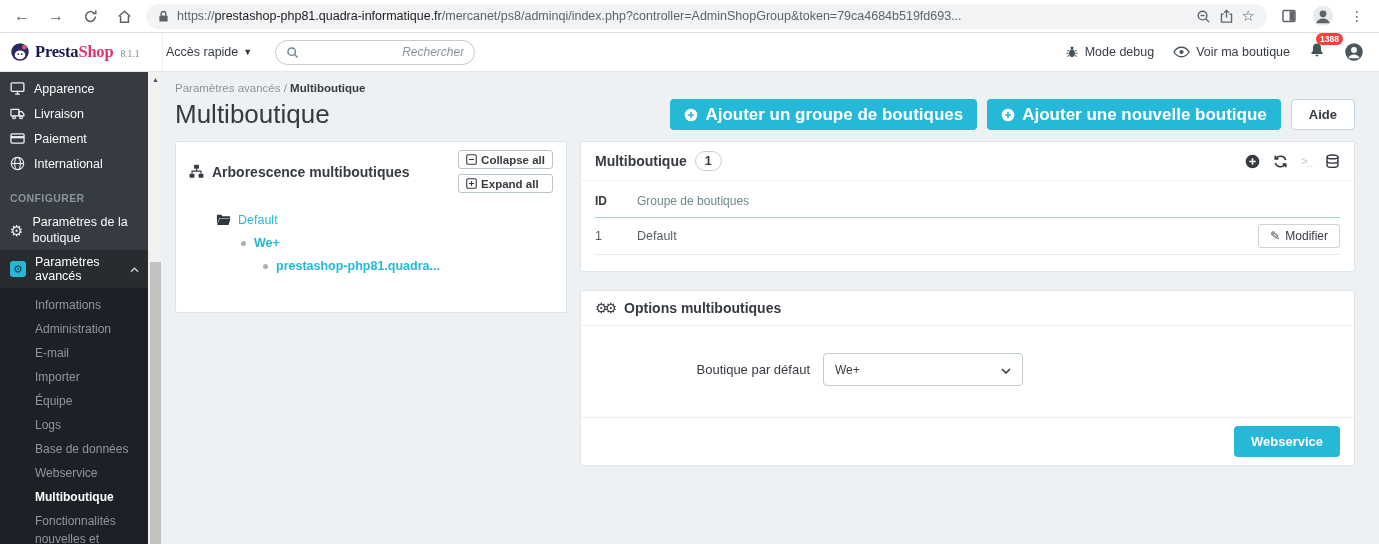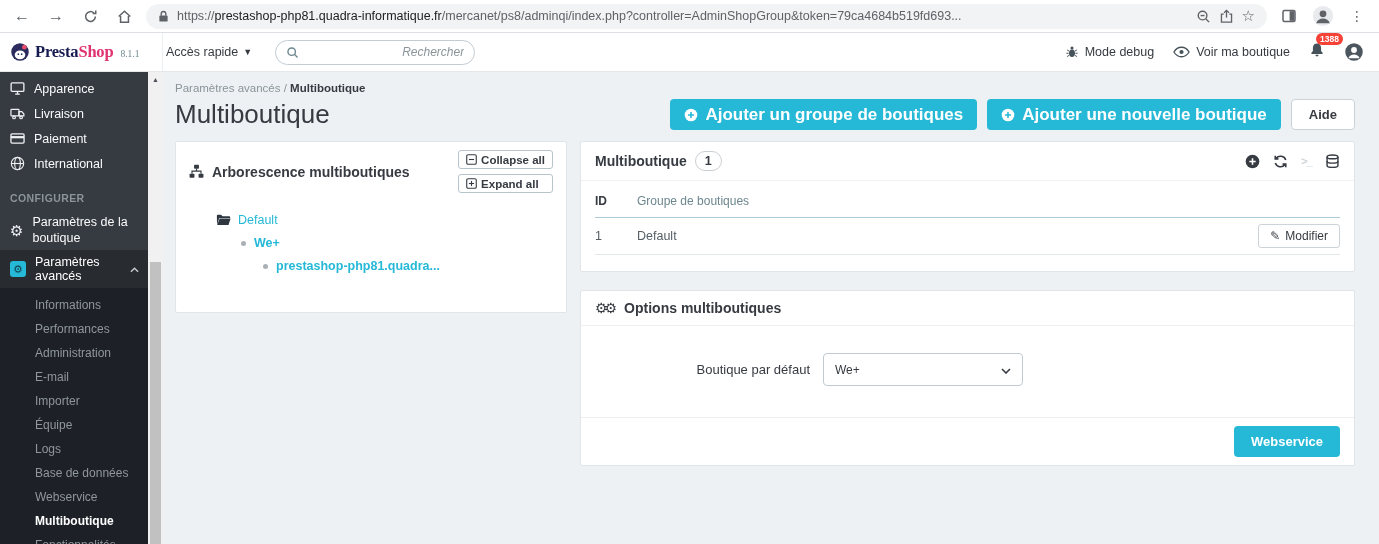--- a/index.html
+++ b/index.html
@@ -314,21 +314,20 @@
         <span class="adv-icon">⚙</span>
         <span>Paramètres avancés</span>
         <span class="chev">
           <svg width="9" height="6" viewBox="0 0 10 6">
               <path d="M1 5l4-4 4 4" fill="none" stroke="currentColor" stroke-width="1.6"></path>
             </svg>
         </span>
       </div>
       <div class="submenu">
         <div class="subitem">Informations</div>
-        <div class="subitem">Performances</div>
         <div class="subitem">Administration</div>
         <div class="subitem">E-mail</div>
         <div class="subitem">Importer</div>
         <div class="subitem">Équipe</div>
         <div class="subitem">Logs</div>
         <div class="subitem">Base de données</div>
         <div class="subitem">Webservice</div>
         <div class="subitem active">Multiboutique</div>
         <div class="subitem">Fonctionnalités nouvelles et expérimentales</div>
 

